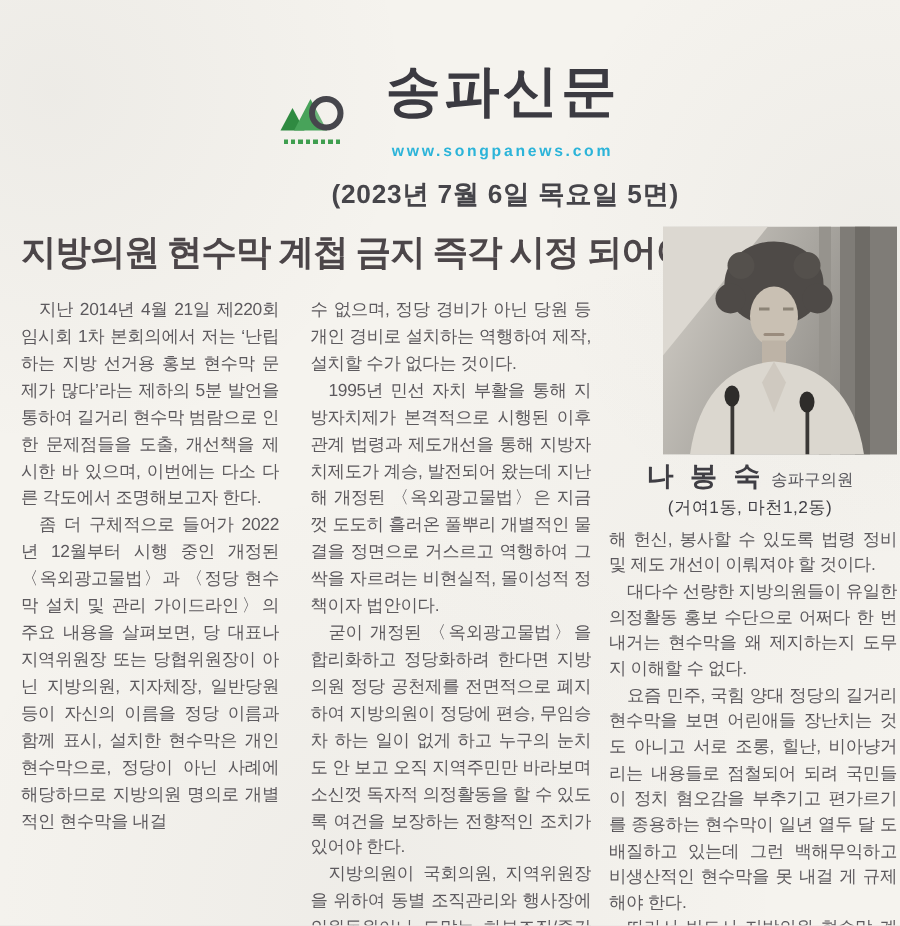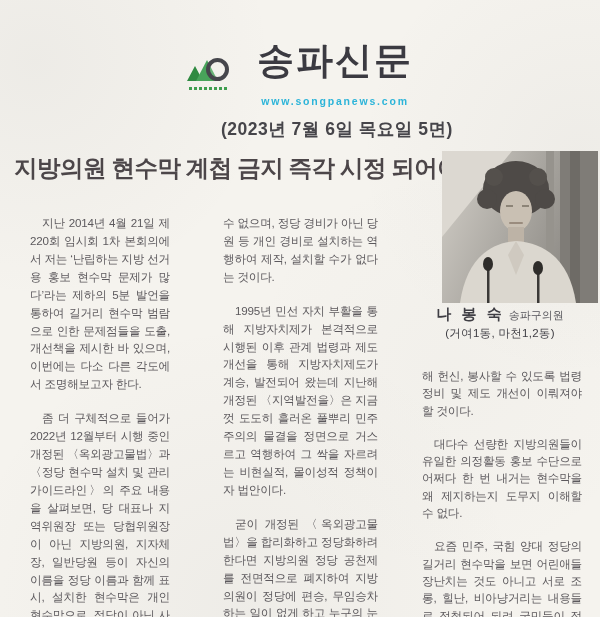--- a/index.html
+++ b/index.html
@@ -11,21 +11,21 @@
   .page::before {
     content:""; position:absolute; inset:0; pointer-events:none;
     background:
       radial-gradient(circle at 6% 10%, rgba(110,110,110,.06), transparent 30%),
       radial-gradient(circle at 97% 25%, rgba(110,110,110,.05), transparent 30%),
       radial-gradient(circle at 40% 98%, rgba(110,110,110,.05), transparent 40%),
       radial-gradient(circle at 75% 60%, rgba(140,140,140,.03), transparent 35%);
   }
 
   
-  .masthead { position:absolute; top:42px; left:0; width:100%; display:flex; justify-content:center; align-items:flex-start; gap:28px; }
+  .masthead { position:absolute; top:42px; left:0; width:100%; display:flex; justify-content:center; align-items:center; gap:28px; }
   .logo-mark { position:relative; width:42px; height:44px; margin-top:8px; }
   .tri-small { position:absolute; left:0; bottom:13px; width:0; height:0;
     border-left:8px solid transparent; border-right:8px solid transparent; border-bottom:15px solid #2f8a41; }
   .tri-big { position:absolute; left:9px; bottom:13px; width:0; height:0;
     border-left:11px solid transparent; border-right:11px solid transparent; border-bottom:21px solid #48a35a; }
   .ring { position:absolute; right:0; bottom:13px; width:15px; height:15px;
     border:4px solid #46464c; border-radius:50%; background:rgba(245,243,238,.2); }
   .tagline { position:absolute; left:2px; bottom:4px; width:38px; height:3px;
     background:repeating-linear-gradient(90deg,#3f9e4f 0 3px, transparent 3px 5px); }
   .brand-block { text-align:center; }
@@ -34,32 +34,32 @@
 
   .dateline { position:absolute; left:221px; top:117px; font-size:17.5px; font-weight:600; color:#46454a; letter-spacing:0.5px; }
 
   .headline { position:absolute; left:14px; top:152px; width:440px;
     font-family:"Liberation Serif", serif; font-size:23.5px; font-weight:700;
     color:#4c4649; letter-spacing:-0.5px; white-space:nowrap; }
 
   
   .col { position:absolute; text-align:justify; word-break:break-all;
     color:#5c595d; font-size:11.6px; line-height:17.92px; letter-spacing:-0.2px; }
-  .col p { margin:16px; text-indent:12px; }
+  .col p { margin:0; text-indent:12px; }
   .col p.cont { text-indent:0; }
   #col1 { left:14px;  top:198px; width:172px; }
   #col2 { left:207px; top:198px; width:187px; }
   #col3 { left:406px; top:351px; width:192px; line-height:17.3px; }
 
   
   .photo { position:absolute; left:442px; top:151px; width:156px; height:152px; box-shadow:0 0 0 1px rgba(90,90,90,.15) inset; }
   .photo svg { display:block; width:100%; height:100%; }
   .caption { position:absolute; left:402px; top:305px; width:196px; text-align:center; color:#3f3e44; }
   .caption-line1 { font-size:0; }
-  .caption-name { font-size:15px; font-weight:bold; letter-spacing:3px; }
+  .caption-name { font-size:18px; font-weight:bold; letter-spacing:3px; }
   .caption-role { font-size:11px; color:#55545a; margin-left:4px; letter-spacing:0;font-family:Liberation Serif, serif; }
   .caption-district { font-size:11.5px; margin-top:2px; letter-spacing:0.3px; }
 </style>
 </head>
 <body>
 
 <div class="page">
 
   <div class="masthead">
     <div class="logo-mark">
@@ -78,21 +78,21 @@
 
   <div class="headline">지방의원 현수막 계첩 금지 즉각 시정 되어야…</div>
 
   <div class="col" id="col1">
     <p>지난 2014년 4월 21일 제220회 임시회 1차 본회의에서 저는 ‘난립하는 지방 선거용 홍보 현수막 문제가 많다’라는 제하의 5분 발언을 통하여 길거리 현수막 범람으로 인한 문제점들을 도출, 개선책을 제시한 바 있으며, 이번에는 다소 다른 각도에서 조명해보고자 한다.</p>
     <p>좀 더 구체적으로 들어가 2022년 12월부터 시행 중인 개정된 〈옥외광고물법〉과 〈정당 현수막 설치 및 관리 가이드라인〉의 주요 내용을 살펴보면, 당 대표나 지역위원장 또는 당협위원장이 아닌 지방의원, 지자체장, 일반당원 등이 자신의 이름을 정당 이름과 함께 표시, 설치한 현수막은 개인 현수막으로, 정당이 아닌 사례에 해당하므로 지방의원 명의로 개별적인 현수막을 내걸</p>
   </div>
 
   <div class="col" id="col2">
     <p class="cont">수 없으며, 정당 경비가 아닌 당원 등 개인 경비로 설치하는 역행하여 제작, 설치할 수가 없다는 것이다.</p>
-    <p>1995년 민선 자치 부활을 통해 지방자치제가 본격적으로 시행된 이후 관계 법령과 제도개선을 통해 지방자치제도가 계승, 발전되어 왔는데 지난해 개정된 〈지역발전을〉은 지금껏 도도히 흘러온 풀뿌리 민주주의의 물결을 정면으로 거스르고 역행하여 그 싹을 자르려는 비현실적, 몰이성적 정책이자 법안이다.</p>
+    <p>1995년 민선 자치 부활을 통해 지방자치제가 본격적으로 시행된 이후 관계 법령과 제도개선을 통해 지방자치제도가 계승, 발전되어 왔는데 지난해 개정된 〈옥외광고물법〉은 지금껏 도도히 흘러온 풀뿌리 개별적인 물결을 정면으로 거스르고 역행하여 그 싹을 자르려는 비현실적, 몰이성적 정책이자 법안이다.</p>
     <p>굳이 개정된 〈옥외광고물법〉을 합리화하고 정당화하려 한다면 지방의원 정당 공천제를 전면적으로 폐지하여 지방의원이 정당에 편승, 무임승차 하는 일이 없게 하고 누구의 눈치도 안 보고 오직 지역주민만 바라보며 소신껏 독자적 의정활동을 할 수 있도록 여건을 보장하는 전향적인 조치가 있어야 한다.</p>
     <p>지방의원이 국회의원, 지역위원장을 위하여 동별 조직관리와 행사장에 인원동원이나 도맡는 하부조직/중간관리자라는 잘못된 인식이 불식되고 오직 지역발전을 위</p>
   </div>
 
   <div class="photo">
     <svg viewBox="0 0 156 152" preserveAspectRatio="none">
       <defs>
         <linearGradient id="bgGrad" x1="0" y1="0" x2="1" y2="0.4">
           <stop offset="0" stop-color="#d3cfc8"></stop>
           <stop offset="0.55" stop-color="#aba8a2"></stop>

